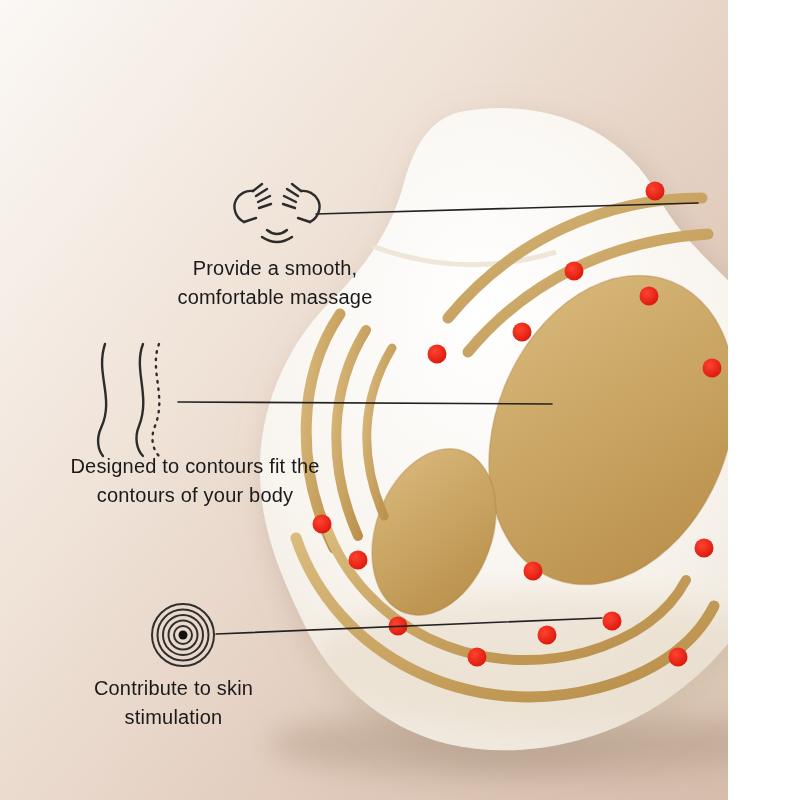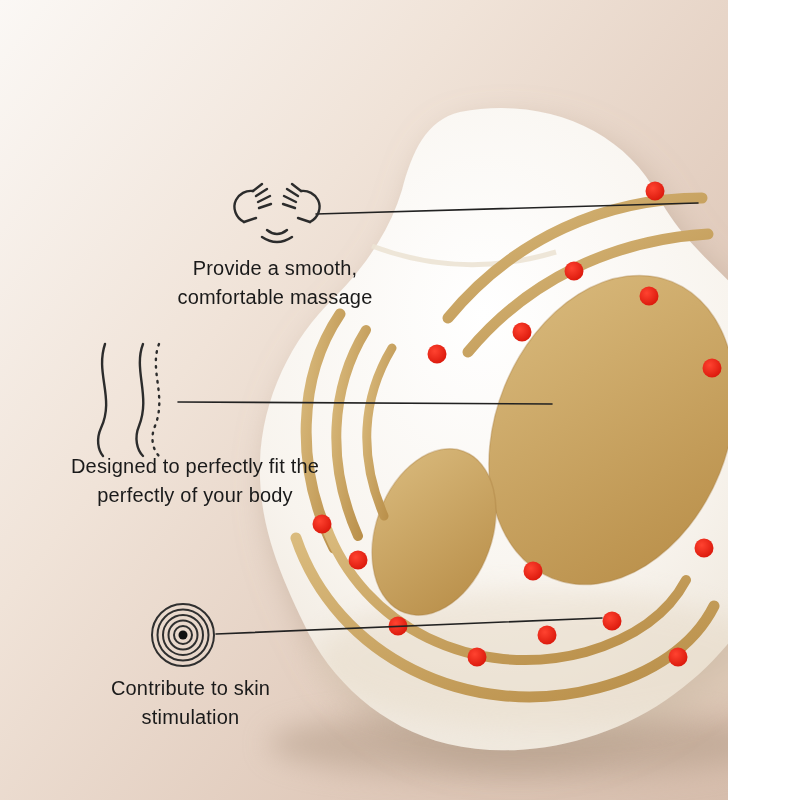--- a/index.html
+++ b/index.html
@@ -16,21 +16,21 @@
   .label{
     position:absolute;
     font-size:20px;
     line-height:1.45;
     text-align:center;
     color:#1a1a1a;
     letter-spacing:.2px;
   }
   .label-1{left:150px;top:254px;width:250px;}
   .label-2{left:30px;top:452px;width:330px;}
-  .label-3{left:98px;top:674px;width:185px;}
+  .label-3{left:81px;top:674px;width:185px;}
 </style>
 </head>
 <body>
 
 <div class="stage">
 
   <svg class="scene" width="800" height="800" viewBox="0 0 800 800">
     <defs>
       <radialGradient id="bodyGrad" cx="42%" cy="32%" r="85%">
         <stop offset="0%" stop-color="#ffffff"></stop>
@@ -143,21 +143,21 @@
   </svg>
   <div class="label label-1">Provide a smooth, comfortable massage</div>
 
   <svg class="icon-abs" style="left:85px;top:340px;" width="100" height="118" viewBox="0 0 100 118">
     <g stroke="#2c2c2c" stroke-width="2.4" fill="none" stroke-linecap="round">
       <path d="M20 4 C10 34 30 58 16 88 C11 99 13 110 18 116"></path>
       <path d="M58 4 C48 30 66 56 54 86 C49 98 52 110 58 116"></path>
       <path d="M74 4 C64 30 82 56 70 86 C65 98 68 110 74 116" stroke-dasharray="1.5 6"></path>
     </g>
   </svg>
-  <div class="label label-2">Designed to perfectly fit the perfectly of your body</div>
+  <div class="label label-2">Designed to contours fit the contours of your body</div>
 
   <svg class="icon-abs" style="left:148px;top:600px;" width="70" height="70" viewBox="0 0 70 70">
     <g stroke="#2f2f2f" fill="none" stroke-width="2">
       <circle cx="35" cy="35" r="31"></circle>
       <circle cx="35" cy="35" r="25.5"></circle>
       <circle cx="35" cy="35" r="20"></circle>
       <circle cx="35" cy="35" r="14.5"></circle>
       <circle cx="35" cy="35" r="9"></circle>
     </g>
     <circle cx="35" cy="35" r="4.5" fill="#111"></circle>

